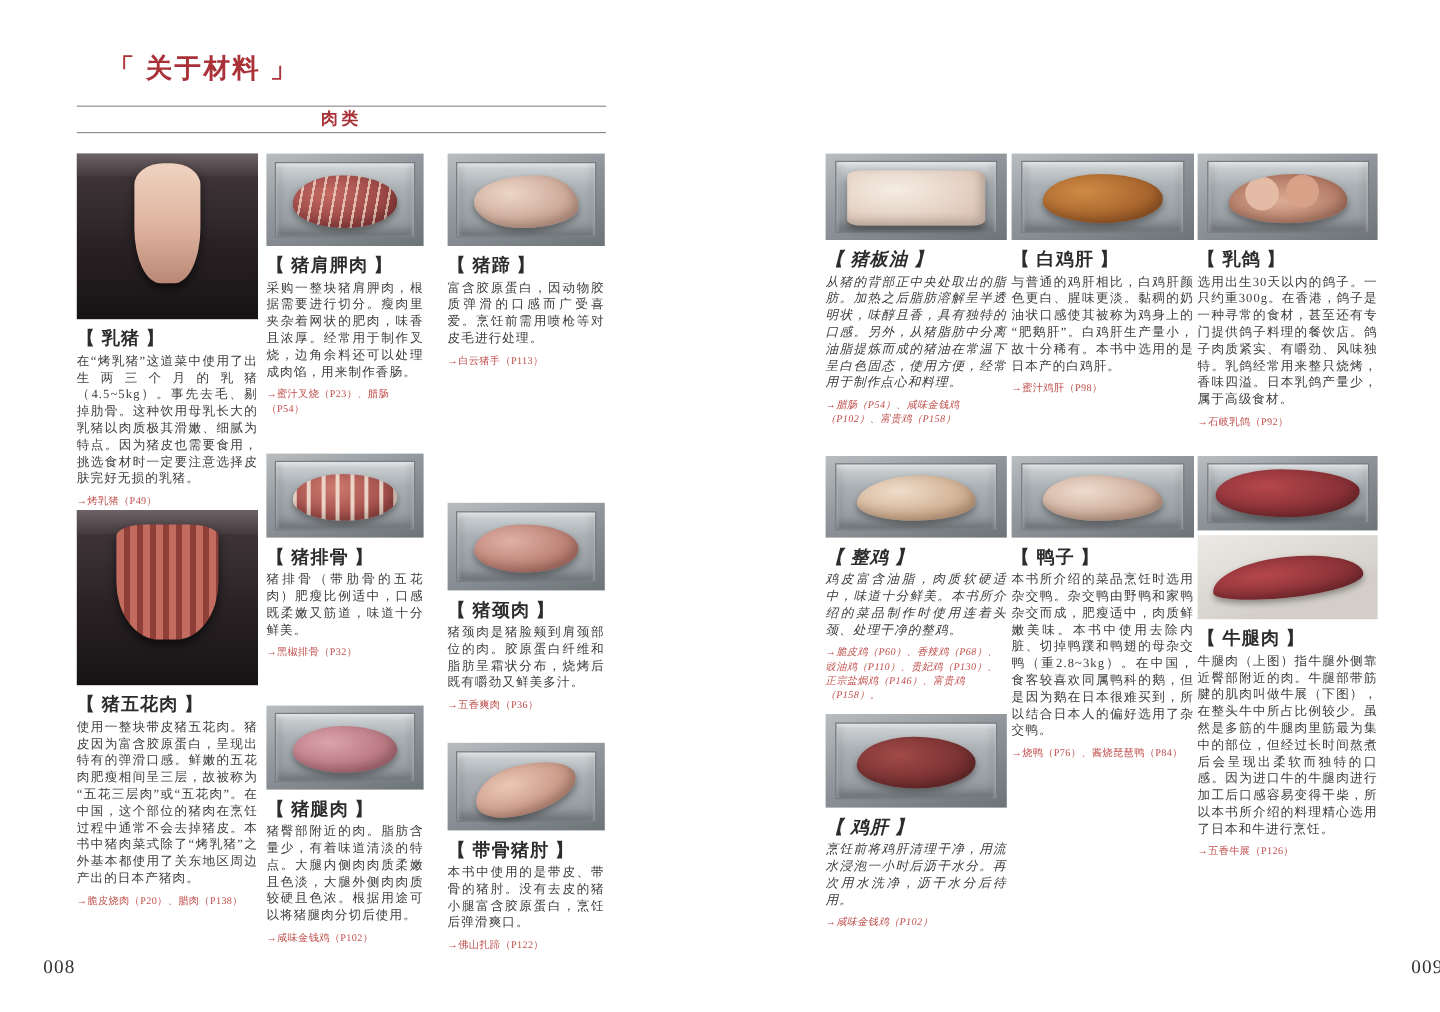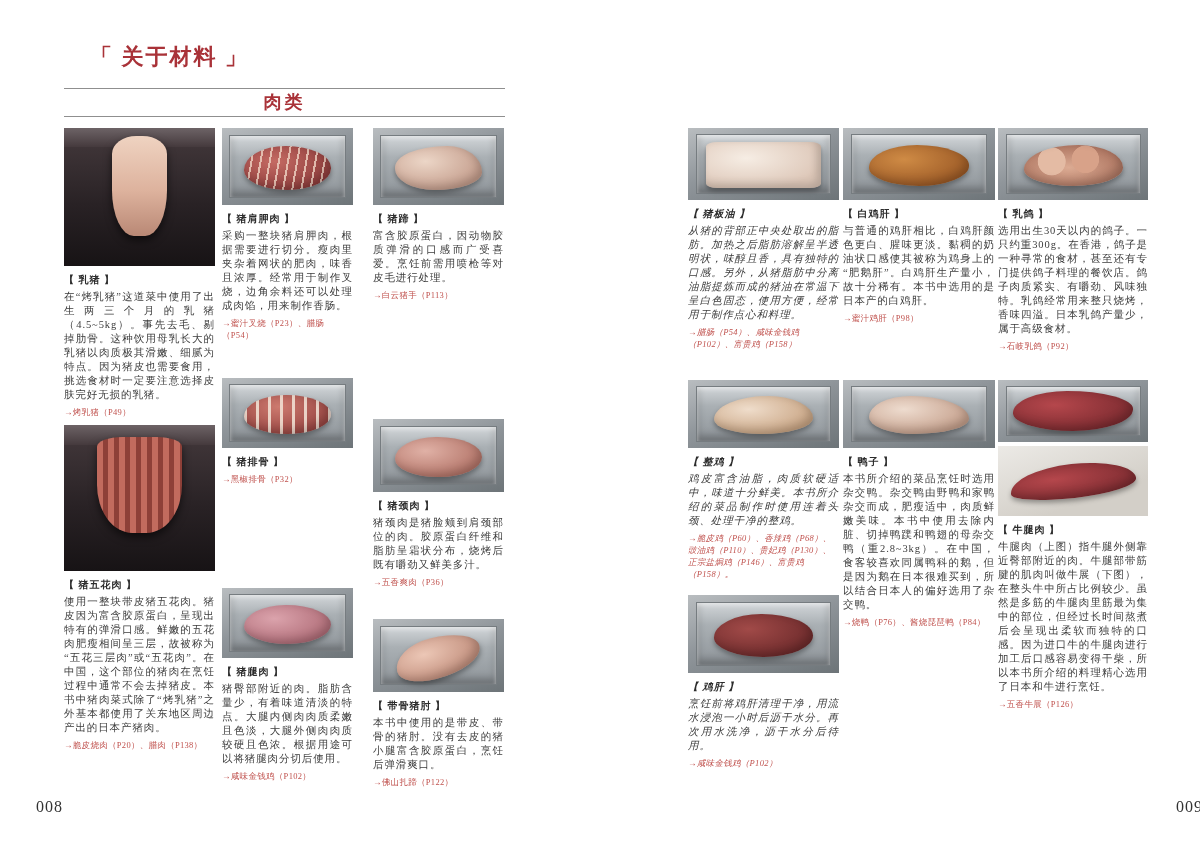--- a/index.html
+++ b/index.html
@@ -17,33 +17,33 @@
   
   .book-title{
     position:absolute;left:64px;top:42px;
     font-size:22px;font-weight:bold;color:var(--accent);letter-spacing:2px;margin-left:26px;
   }
   .section-band{
     position:absolute;left:64px;top:88px;width:441px;
     border-top:1px solid var(--rule);border-bottom:1px solid var(--rule);
     text-align:center;padding:1px 0 2px;
   }
-  .section-band span{font-size:18px;font-weight:bold;color:var(--accent);letter-spacing:3px;}
+  .section-band span{font-size:14px;font-weight:bold;color:var(--accent);letter-spacing:3px;}
   
   .col{position:absolute;top:128px;}
   .colA{left:64px;width:151px;}
   .colB{left:222px;width:131px;}
   .colC{left:373px;width:131px;}
   .colD{left:688px;width:151px;font-style:italic;}
   .colE{left:843px;width:152px;}
   .colF{left:998px;width:150px;}
   .cell{overflow:visible;}
   
   .item-title{
-    font-size:10px;font-weight:bold;color:#2c2c2c;
+    font-size:15px;font-weight:bold;color:#2c2c2c;
     margin:7px 0 3px;letter-spacing:1px;
   }
   .item-body{
     font-size:10.5px;line-height:14px;letter-spacing:0.9px;
     text-align:justify;color:var(--ink);
   }
   .item-link{
     font-size:8.5px;line-height:12px;color:var(--link);
     margin-top:4px;letter-spacing:0.3px;
   }
@@ -146,20 +146,21 @@
   <div class="col colB">
     <section class="cell" style="height:250px">
       <div class="photo ph-shoulder" style="height:77px"></div>
       <h3 class="item-title">【 猪肩胛肉 】</h3>
       <p class="item-body">采购一整块猪肩胛肉，根据需要进行切分。瘦肉里夹杂着网状的肥肉，味香且浓厚。经常用于制作叉烧，边角余料还可以处理成肉馅，用来制作香肠。</p>
       <p class="item-link">→蜜汁叉烧（P23）、腊肠（P54）</p>
     </section>
     <section class="cell" style="height:210px">
       <div class="photo ph-ribs-tray" style="height:70px"></div>
       <h3 class="item-title">【 猪排骨 】</h3>
+      <p class="item-body">猪排骨（带肋骨的五花肉）肥瘦比例适中，口感既柔嫩又筋道，味道十分鲜美。</p>
       <p class="item-link">→黑椒排骨（P32）</p>
     </section>
     <section class="cell">
       <div class="photo ph-leg" style="height:70px"></div>
       <h3 class="item-title">【 猪腿肉 】</h3>
       <p class="item-body">猪臀部附近的肉。脂肪含量少，有着味道清淡的特点。大腿内侧肉肉质柔嫩且色淡，大腿外侧肉肉质较硬且色浓。根据用途可以将猪腿肉分切后使用。</p>
       <p class="item-link">→咸味金钱鸡（P102）</p>
     </section>
   </div>
 

